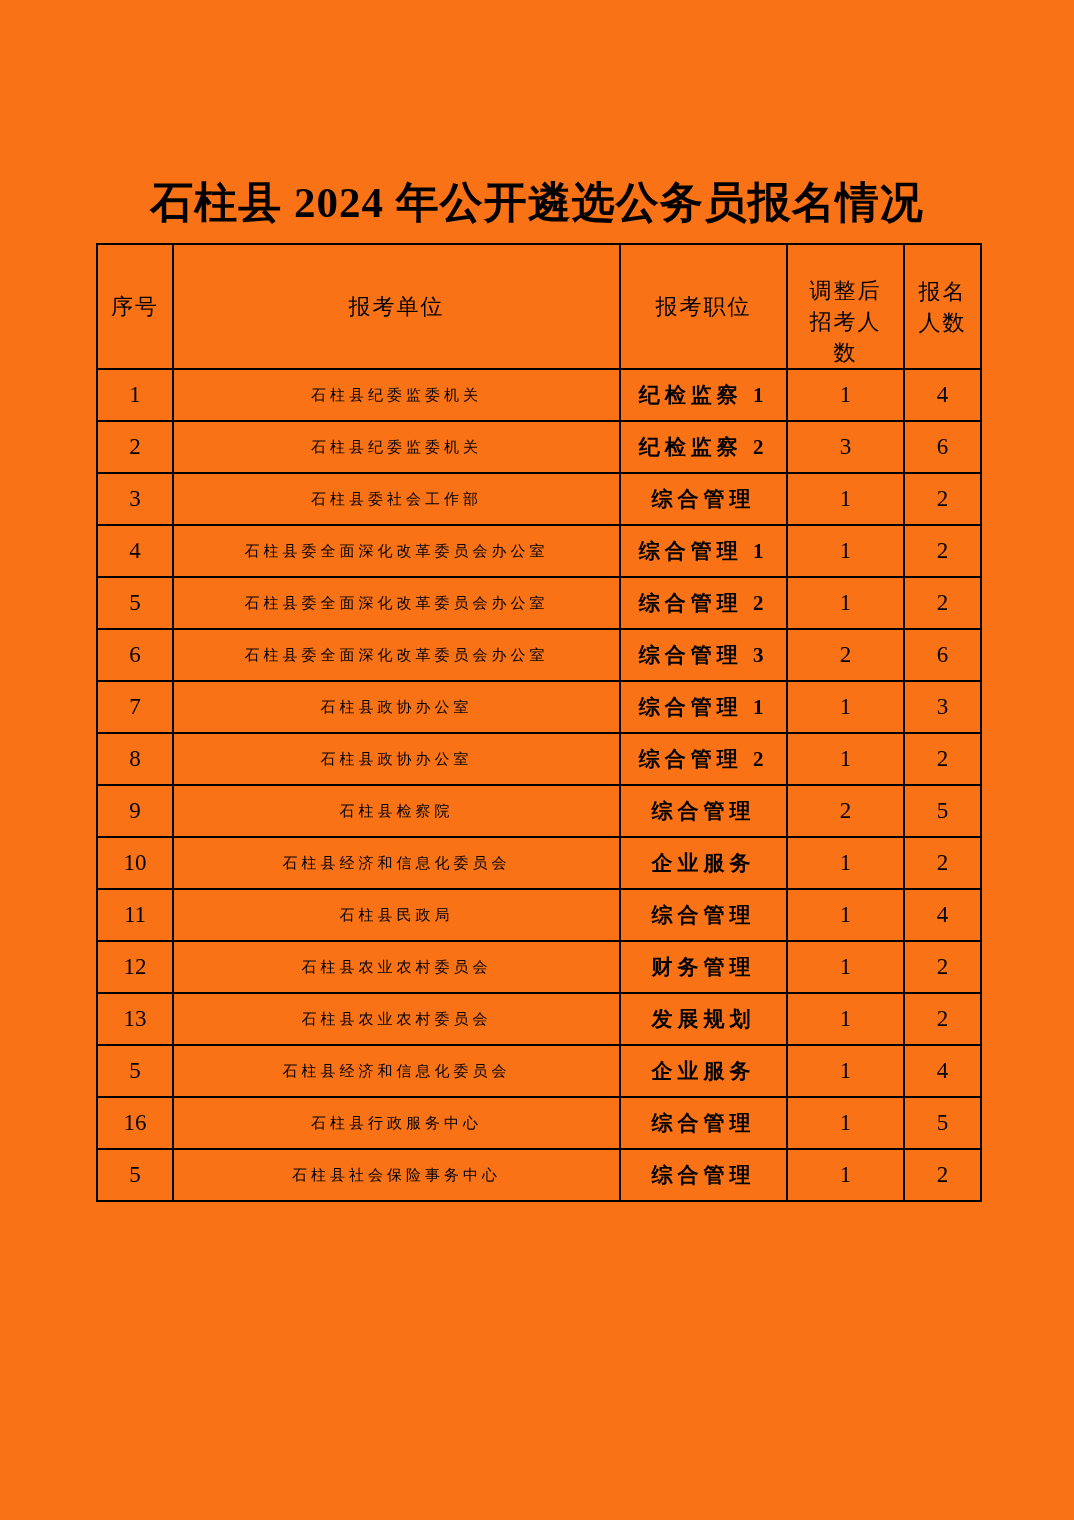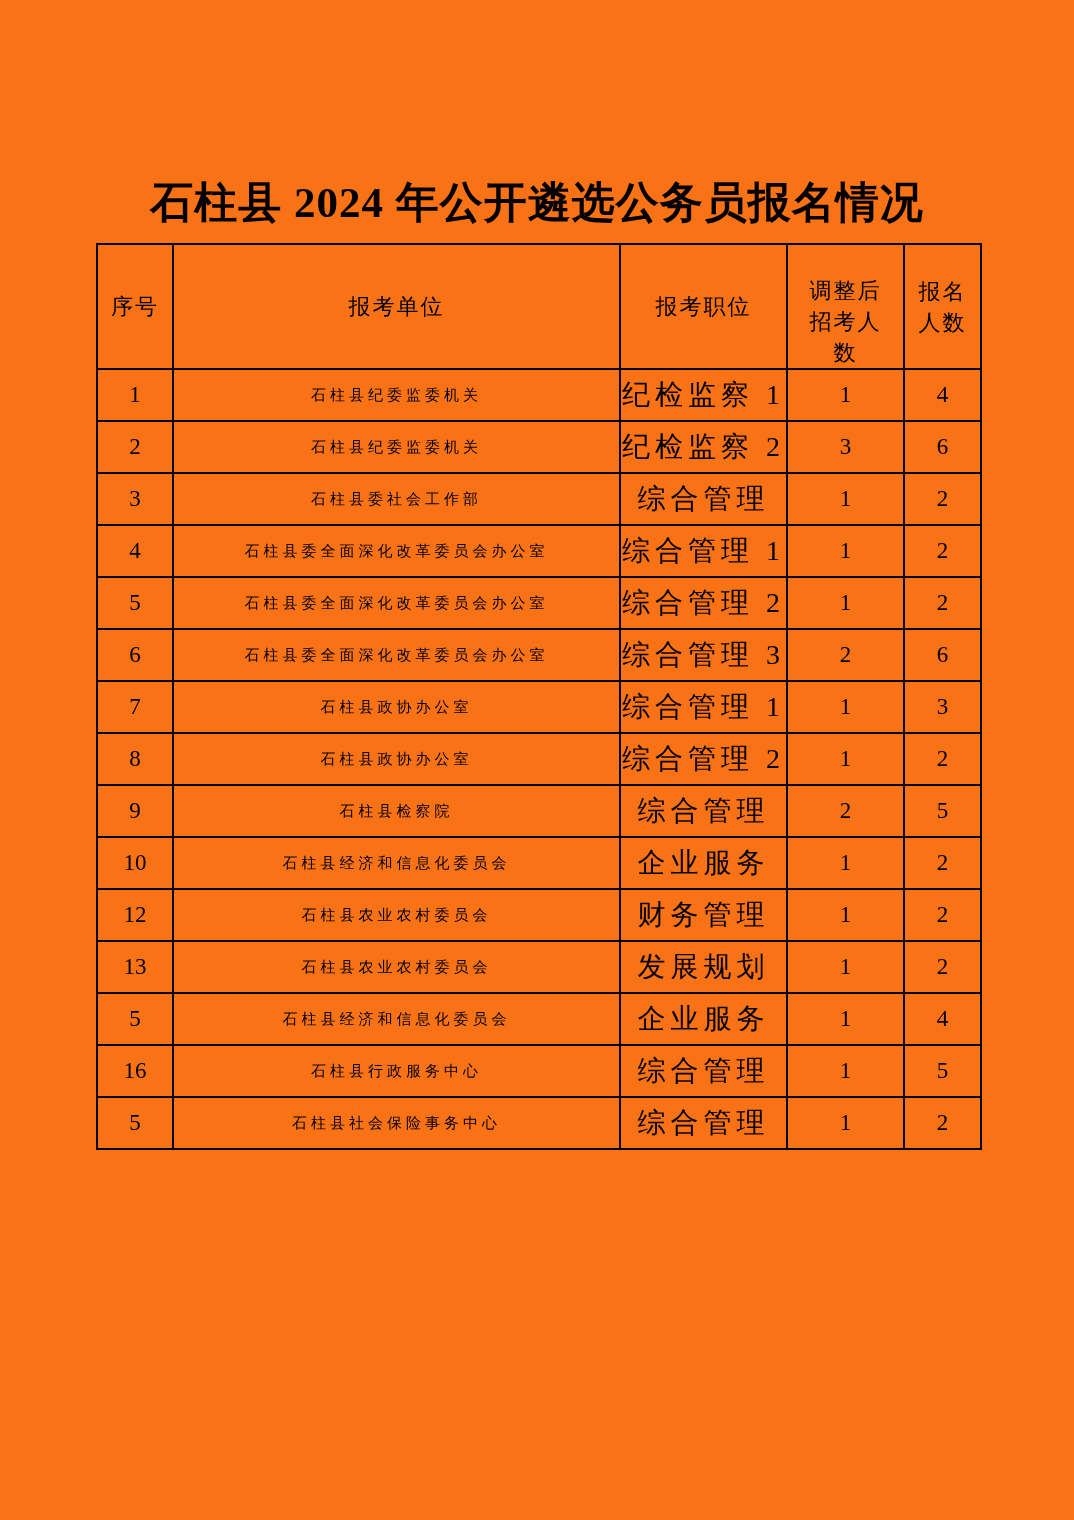--- a/index.html
+++ b/index.html
@@ -54,21 +54,21 @@
   .reg th .wrap {
     display: inline-block;
     text-align: center;
     word-break: break-all;
     line-break: anywhere;
   }
   .reg th.h-adjusted .wrap { width: 78px; margin-top: 30px; }
   .reg th.h-applicants .wrap { width: 53px; }
   .c-index   { font-size: 23px; }
   .c-unit    { font-size: 15px; letter-spacing: 4px; }
-  .c-pos     { font-size: 28px; letter-spacing: 5px; }
+  .c-pos     { font-size: 21px; letter-spacing: 5px; font-weight: bold; }
   .c-num     { font-size: 23px; }
 </style>
 </head>
 <body>
 
 <div class="page">
 
   <div class="doc-title">石柱县 2024 年公开遴选公务员报名情况</div>
 
   <table class="reg">
@@ -172,20 +172,27 @@
     </tr>
 
     <tr>
       <td class="c-index">10</td>
       <td class="c-unit">石柱县经济和信息化委员会</td>
       <td class="c-pos">企业服务</td>
       <td class="c-num">1</td>
       <td class="c-num">2</td>
     </tr>
 
+    <tr>
+      <td class="c-index">11</td>
+      <td class="c-unit">石柱县民政局</td>
+      <td class="c-pos">综合管理</td>
+      <td class="c-num">1</td>
+      <td class="c-num">4</td>
+    </tr>
 
     <tr>
       <td class="c-index">12</td>
       <td class="c-unit">石柱县农业农村委员会</td>
       <td class="c-pos">财务管理</td>
       <td class="c-num">1</td>
       <td class="c-num">2</td>
     </tr>
 
     <tr>

